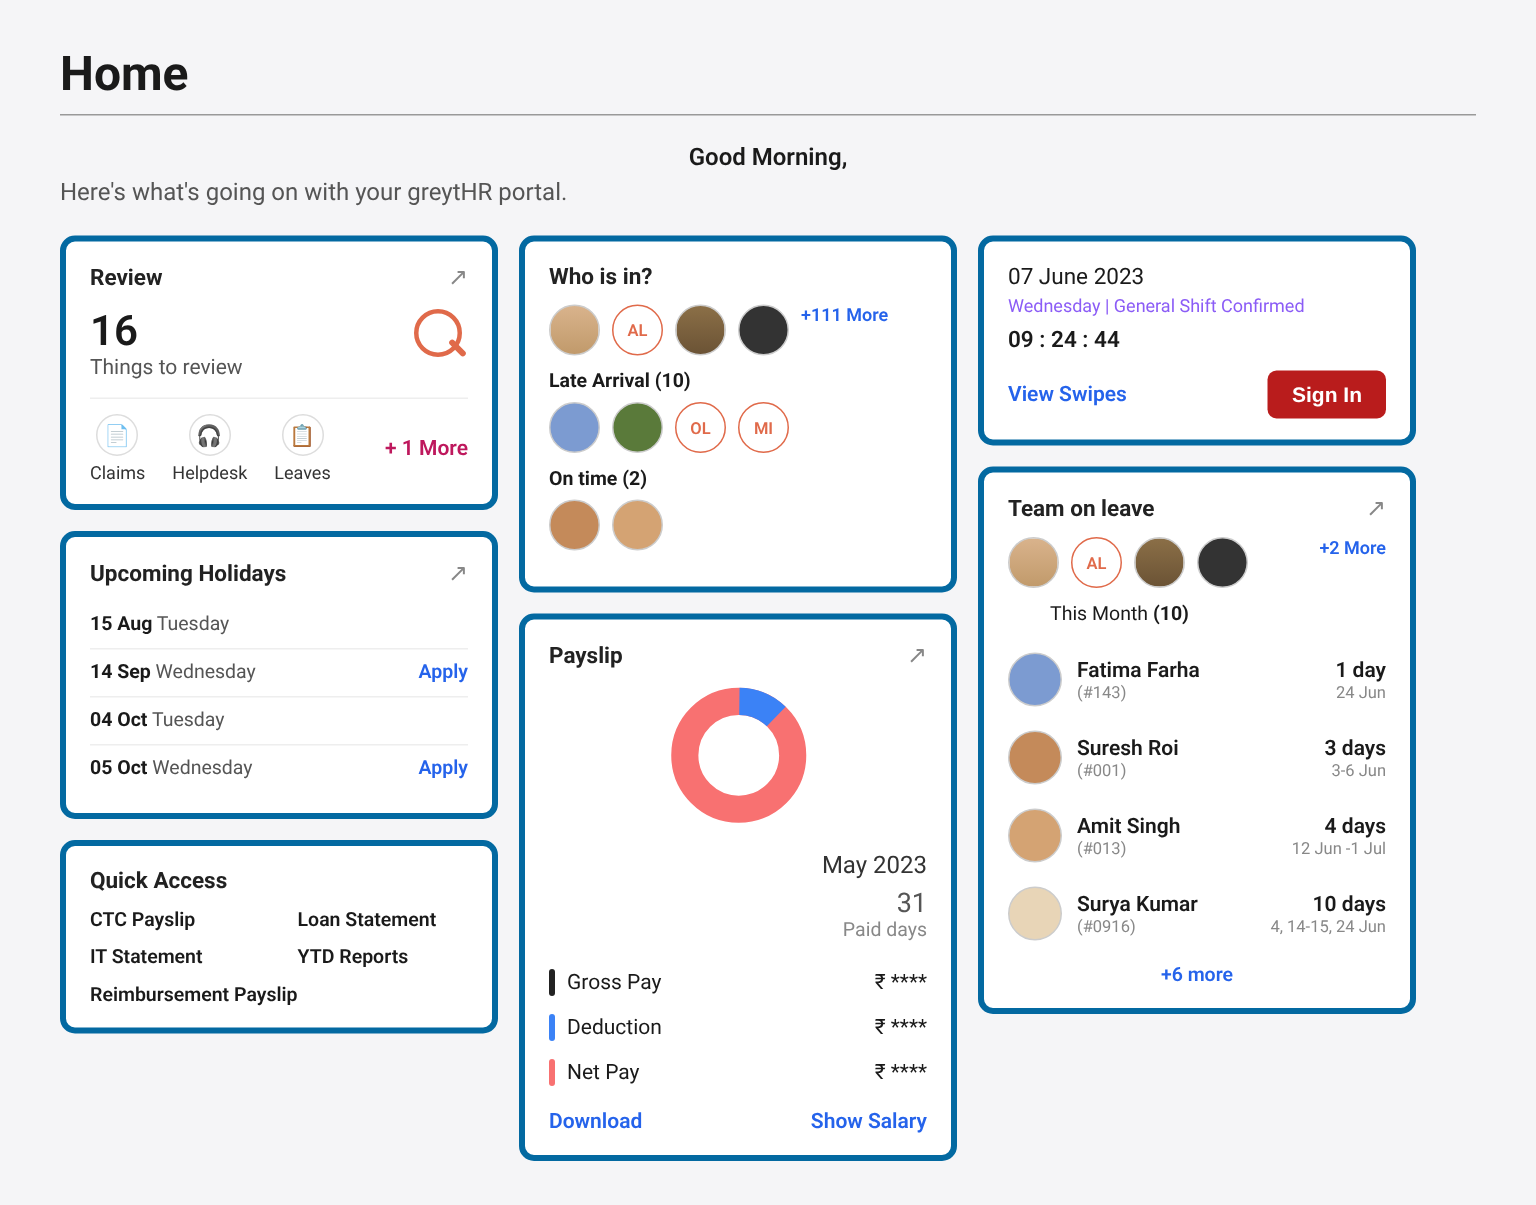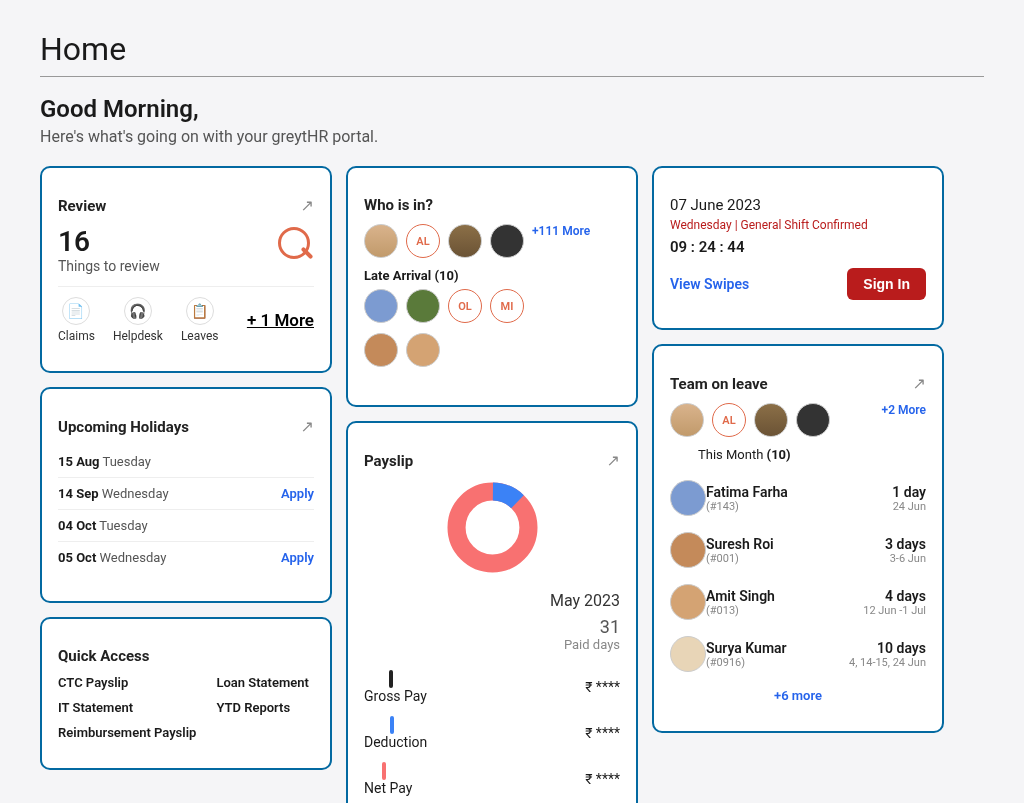--- a/index.html
+++ b/index.html
@@ -3,92 +3,92 @@
 <meta charset="utf-8">
 <style>
   * { box-sizing: border-box; margin: 0; padding: 0; }
   body {
     font-family: -apple-system, BlinkMacSystemFont, "Segoe UI", Roboto, sans-serif;
     background: #f5f5f7;
     color: #1a1a1a;
     padding: 30px 40px;
   }
   .page { max-width: 980px; margin: 0 auto; }
-  .page-title { font-size: 32px; font-weight: 400; margin-bottom: 8px; }
+  .page-title { font-size: 32px; font-weight: 700; margin-bottom: 8px; }
   .hr { border: none; border-top: 1px solid #999; margin-bottom: 18px; }
-  .greeting { font-size: 24px; font-weight: 600; margin-bottom: 4px; }
+  .greeting { font-size: 16px; font-weight: 600; margin-bottom: 4px; text-align: center; }
   .sub { font-size: 16px; color: #555; margin-bottom: 20px; }
 
   .columns { display: flex; gap: 14px; align-items: flex-start; }
   .col { display: flex; flex-direction: column; gap: 14px; }
   .col1 { flex: 0 0 292px; }
   .col2 { flex: 0 0 292px; }
   .col3 { flex: 0 0 292px; }
 
   .card {
     background: #fff;
-    border: 2px solid #0369a1;
+    border: 4px solid #0369a1;
     border-radius: 10px;
-    padding: 28px 16px;
+    padding: 14px 16px;
   }
   .card-head { display: flex; justify-content: space-between; align-items: center; margin-bottom: 10px; }
   .card-title { font-size: 15px; font-weight: 700; color: #222; }
   .arrow { color: #888; font-size: 16px; cursor: pointer; }
 
   
   .review-big { font-size: 28px; font-weight: 600; }
   .review-sub { font-size: 14px; color: #555; margin-bottom: 12px; }
   .review-items { display: flex; align-items: center; gap: 18px; border-top: 1px solid #eee; padding-top: 10px; }
   .ritem { display: flex; flex-direction: column; align-items: center; gap: 4px; font-size: 12px; color: #333; }
   .ricon { width: 28px; height: 28px; border-radius: 50%; border: 1px solid #ddd; display:flex; align-items:center; justify-content:center; font-size:14px; }
-  .more-link { color: #000000; font-size: 17px; font-weight: 600; margin-left:auto; cursor:pointer; text-align:center; line-height:1.2;text-decoration:underline; }
+  .more-link { color: #be185d; font-size: 14px; font-weight: 600; margin-left:auto; cursor:pointer; text-align:center; line-height:1.2; }
 
   
   .holiday-row { display:flex; justify-content:space-between; align-items:center; border-bottom:1px solid #eee; padding:8px 0; font-size:13px; }
   .holiday-row:last-child { border-bottom:none; }
   .hdate { font-weight:700; }
   .hday { font-weight:400; color:#555; }
   .apply { color:#2563eb; font-weight:600; cursor:pointer; }
 
   
-  .qa-grid { display:flex; gap: 20px; }
+  .qa-grid { display:flex; }
   .qa-col { display:flex; flex-direction:column; gap:10px; font-size:13px; font-weight:600; }
 
   
   .avatars { display:flex; align-items:flex-start; gap:8px; margin-bottom:10px; flex-wrap: nowrap; }
   .avatar { width:34px; height:34px; border-radius:50%; background:#ddd; display:flex; align-items:center; justify-content:center; font-size:11px; font-weight:600; border:1px solid #ccc; overflow:hidden; }
   .avatar.initials { background:#fff; color:#e06a4a; border:1.5px solid #e06a4a; }
   .sec-label { font-size:13px; font-weight:700; margin-bottom:6px; }
   .more-count { color:#2563eb; font-size:12px; font-weight:600; line-height:1.2; cursor:pointer; }
 
   
   .payslip-top { display:flex; gap:16px; align-items:center; margin-bottom:12px;flex-direction:column; }
   .donut { width:95px; height:95px; position:relative; }
   .donut svg { width:100%; height:100%; }
   .pay-meta { margin-left:auto; text-align:right; }
   .pay-month { font-size:16px; color:#333; margin-bottom:6px; }
   .pay-days { font-size:18px; color:#555; }
   .pay-days-lbl { font-size:13px; color:#888; }
   .pay-line { display:flex; justify-content:space-between; align-items:center; padding:6px 0; font-size:14px; }
   .pay-line .bar { width:4px; height:18px; border-radius:2px; margin-right:8px; }
-  .pay-line .left { display:flex; align-items:center;flex-direction:column; }
+  .pay-line .left { display:flex; align-items:center; }
   .gross .bar{ background:#222; } .ded .bar{ background:#3b82f6; } .net .bar{ background:#f87171; }
   .pay-foot { display:flex; justify-content:space-between; margin-top:10px; }
   .link { color:#2563eb; font-weight:600; cursor:pointer; font-size:14px; }
 
   
   .date-top { font-size:15px; font-weight:400; margin-bottom:4px; }
-  .shift { font-size:12px; color:#b91c1c; margin-bottom:6px; }
+  .shift { font-size:12px; color:#8b5cf6; margin-bottom:6px; }
   .clock { font-size:15px; font-weight:600; margin-bottom:12px; }
   .signin-row { display:flex; justify-content:space-between; align-items:center; }
   .btn { background:#b91c1c; color:#fff; border:none; border-radius:6px; padding:8px 16px; font-size:14px; font-weight:600; cursor:pointer; }
 
   
   .leave-sub { font-size:13px; margin-bottom:10px;margin-left:28px; }
-  .leave-row { display:flex; align-items:center; padding:8px 0; }
+  .leave-row { display:flex; align-items:center; gap:10px; padding:8px 0; }
   .leave-row .avatar { width:36px; height:36px; flex-shrink:0; }
   .lname { font-size:14px; font-weight:600; }
   .lid { font-size:11px; color:#888; }
   .ldays { margin-left:auto; text-align:right; }
   .ldays .d { font-size:14px; font-weight:600; }
   .ldays .dt { font-size:11px; color:#888; }
   .more-center { text-align:center; color:#2563eb; font-weight:600; font-size:13px; margin-top:8px; cursor:pointer; }
 
   
   .a1{background:linear-gradient(#d9b38c,#c19a6b);} .a2{background:linear-gradient(#8b6f47,#6b5335);} .a3{background:#333;}
@@ -192,20 +192,21 @@
           <div class="avatar a3"></div>
           <div class="more-count">+111 More</div>
         </div>
         <div class="sec-label">Late Arrival (10)</div>
         <div class="avatars">
           <div class="avatar a4"></div>
           <div class="avatar a5"></div>
           <div class="avatar initials">OL</div>
           <div class="avatar initials">MI</div>
         </div>
+        <div class="sec-label">On time (2)</div>
         <div class="avatars">
           <div class="avatar a6"></div>
           <div class="avatar a7"></div>
         </div>
       </div>
 
       <div class="card">
         <div class="card-head">
           <div class="card-title">Payslip</div>
           <div class="arrow">↗</div>

